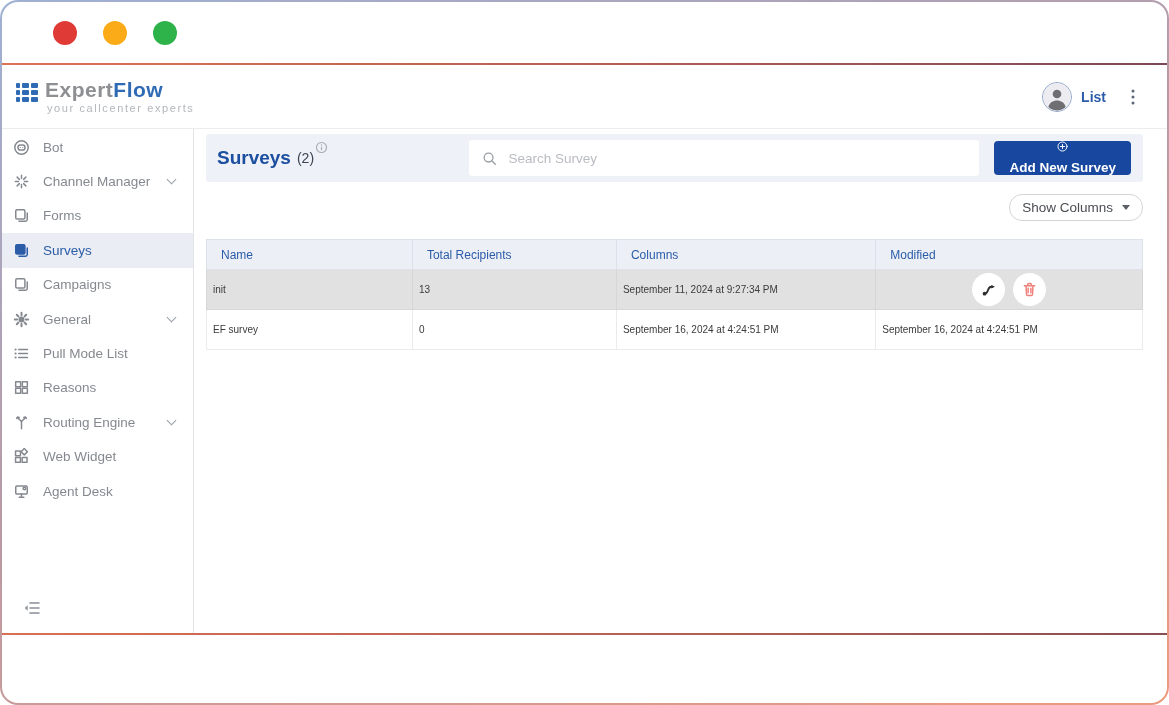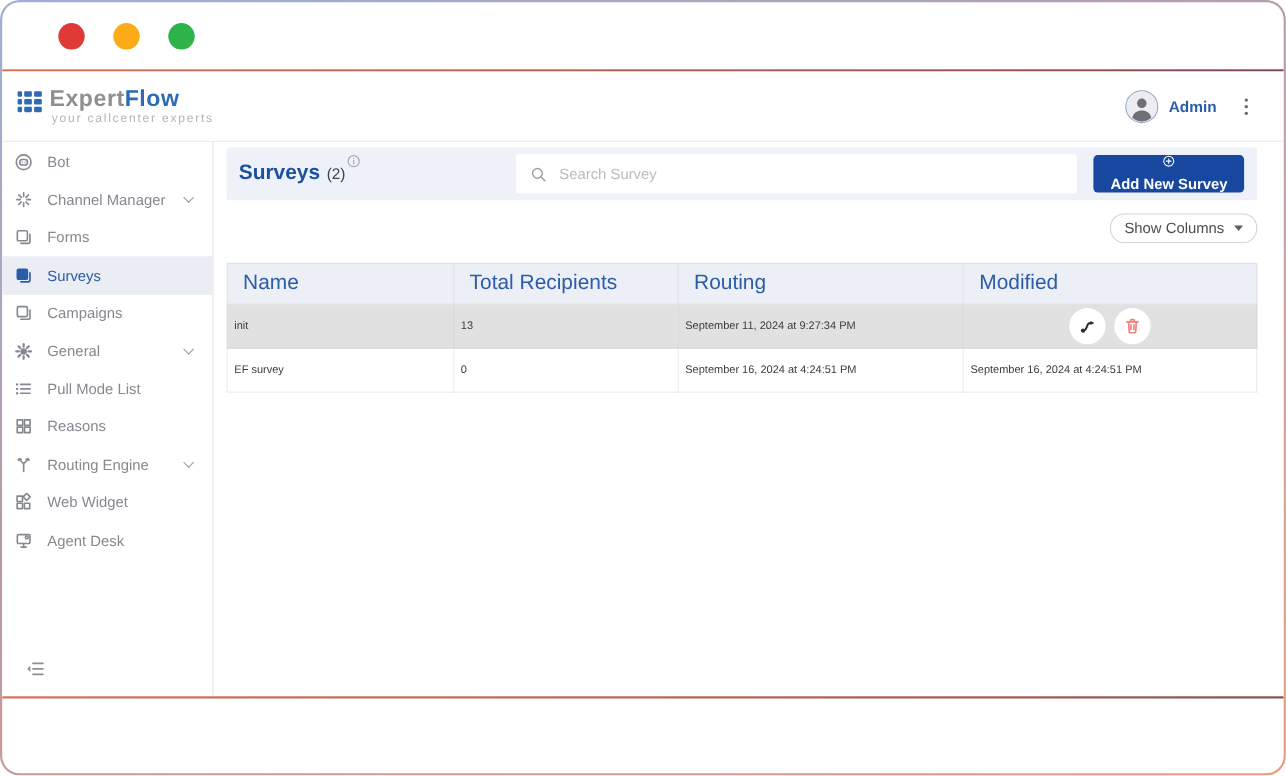--- a/index.html
+++ b/index.html
@@ -112,21 +112,21 @@
     color: #4a4d52; font-size: 13.5px; padding: 0 12px; height: 27px;
     display: flex; align-items: center; gap: 9px; cursor: pointer; font-family: inherit;
   }
   .caret { width: 0; height: 0; border-left: 4px solid transparent; border-right: 4px solid transparent; border-top: 5px solid #5c5f64; }
 
   
   table { width: 100%; border-collapse: collapse; margin-top: 18px; table-layout: fixed; }
   col.c-name { width: 22%; } col.c-recip { width: 21.8%; } col.c-created { width: 27.7%; } col.c-modified { width: 28.5%; }
   thead th {
     background: var(--table-header-bg); color: var(--link-blue);
-    font-size: 19px; font-weight: 500; text-align: left;
+    font-size: 12px; font-weight: 500; text-align: left;
     padding: 7px 14px; border: 1px solid #dde1e9; height: 30px;
   }
   tbody td {
     font-size: 10px; color: #3b3b3b; padding: 0 6px; height: 40px;
     border: 1px solid #ebebeb; background: #fff;
   }
   tbody tr { cursor: pointer; }
   tbody tr.hl td { background: var(--row-highlight); border-color: #d6d6d6; }
   .actions { display: flex; justify-content: center; align-items: center; gap: 8px; }
   .action-btn {
@@ -171,21 +171,21 @@
         </div>
       </div>
       <div class="user-area">
         <span class="avatar">
           <svg viewBox="0 0 24 24">
               <circle cx="12" cy="12" r="12" fill="#ededf1"></circle>
               <circle cx="12" cy="9.4" r="3.7" fill="#6e6e73"></circle>
               <path d="M4.6 20.6c.9-3.8 4-5.6 7.4-5.6s6.5 1.8 7.4 5.6c-2 1.8-4.6 2.9-7.4 2.9s-5.4-1.1-7.4-2.9z" fill="#6e6e73"></path>
             </svg>
         </span>
-        <span class="user-name">Admin</span>
+        <span class="user-name">List</span>
         <span class="kebab">
           <svg viewBox="0 0 16 18">
               <g fill="#5c6878">
                 <circle cx="8" cy="3" r="1.5"></circle>
                 <circle cx="8" cy="9" r="1.5"></circle>
                 <circle cx="8" cy="15" r="1.5"></circle>
               </g>
             </svg>
         </span>
       </div>
@@ -354,21 +354,21 @@
           <colgroup>
               <col class="c-name">
               <col class="c-recip">
               <col class="c-created">
               <col class="c-modified">
             </colgroup>
           <thead>
               <tr>
                 <th>Name</th>
                 <th>Total Recipients</th>
-                <th>Routing</th>
+                <th>Columns</th>
                 <th>Modified</th>
               </tr>
             </thead>
           <tbody>
               <tr class="hl">
                 <td>init</td>
                 <td>13</td>
                 <td>September 11, 2024 at 9:27:34 PM</td>
                 <td>
                   <div class="actions">

